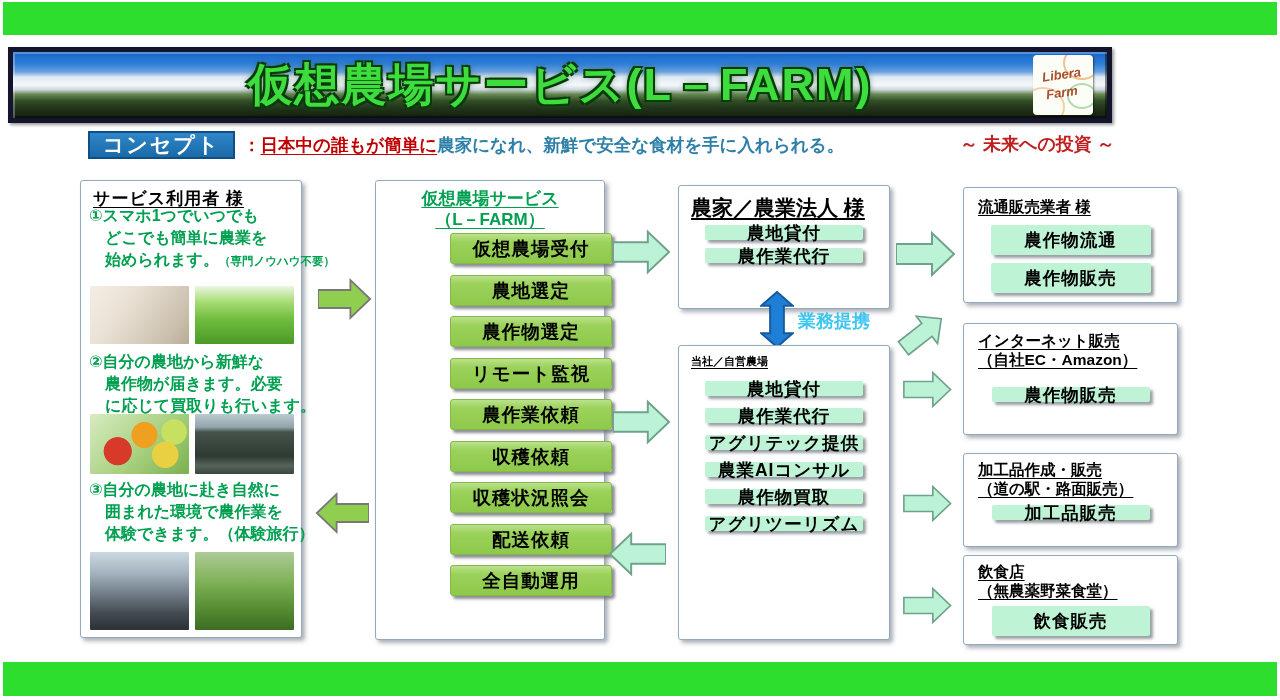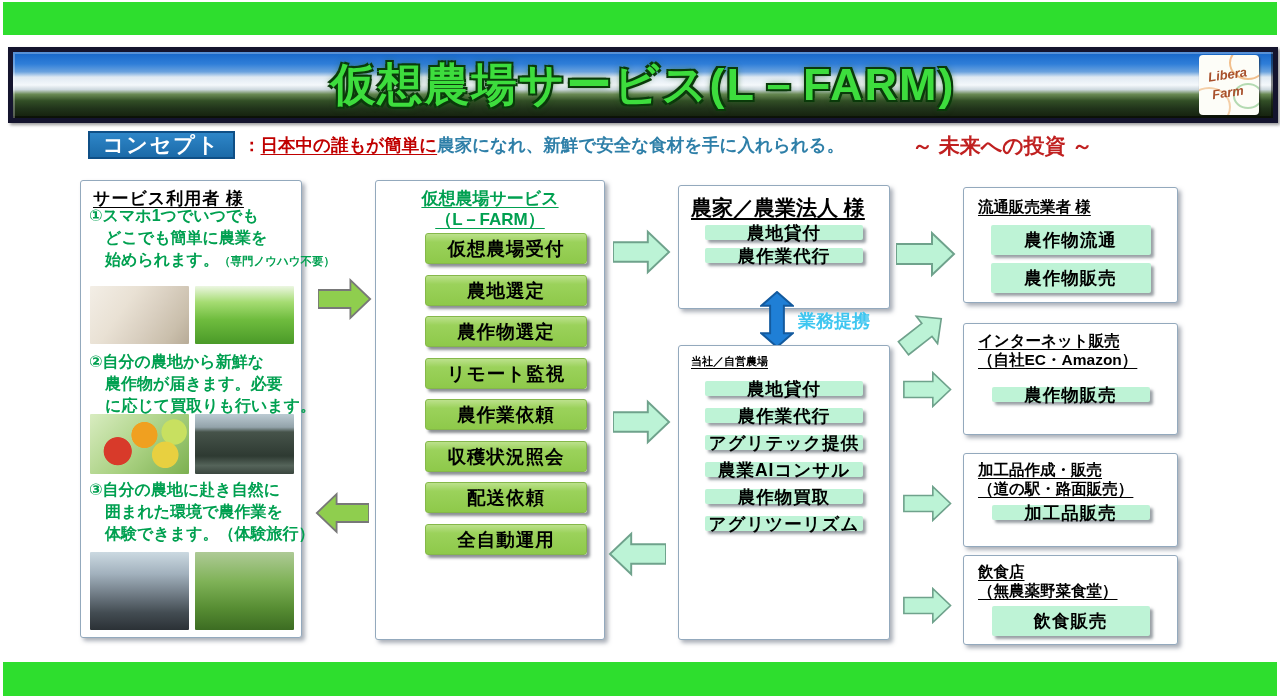--- a/index.html
+++ b/index.html
@@ -4,21 +4,21 @@
 <style>
   html,body{margin:0;padding:0;background:#fff;}
   body{font-family:"Liberation Sans","DejaVu Sans",sans-serif;}
   #page{position:relative;width:1280px;height:700px;background:#fff;overflow:hidden;}
 
   .greenbar{position:absolute;left:3px;width:1274px;background:#2ede2e;}
   .greenbar.top{top:2px;height:33px;}
   .greenbar.bottom{top:662px;height:34px;}
 
   
-  #banner{position:absolute;left:8px;top:47px;width:1270px;height:76px;box-sizing:border-box;
+  #banner{position:absolute;left:8px;top:47px;width:1104px;height:76px;box-sizing:border-box;
     border:5px solid #14142e;
     background:linear-gradient(180deg,#1565c8 0%,#2f7ed8 18%,#6aa2de 30%,#dfe9f2 38%,#f4f8fb 50%,#cdd8de 57%,#6a8a54 64%,#324e26 74%,#20331a 86%,#141f0c 100%);
     box-shadow:inset 2px 2px 0 rgba(255,255,255,.28), inset -2px -2px 0 rgba(0,0,0,.45), 2px 2px 3px rgba(0,0,0,.4);
     display:flex;align-items:center;justify-content:center;}
   #banner-title{font-size:45px;font-weight:bold;letter-spacing:2px;color:#3ddd3d;white-space:nowrap;
     text-shadow:-2px -2px 0 #0a3a0a,2px -2px 0 #0a3a0a,-2px 2px 0 #0a3a0a,2px 2px 0 #0a3a0a,0 0 7px rgba(25,90,25,.9);}
   #logo{position:absolute;right:14px;top:3px;width:60px;height:60px;background:#fdfdf8;border-radius:4px;
     box-shadow:1px 1px 2px rgba(0,0,0,.5);overflow:hidden;}
   #logo .ring{position:absolute;border:2px solid rgba(233,150,70,.6);border-radius:50%;}
   #logo .r1{width:34px;height:30px;right:-8px;top:-9px;}
@@ -29,21 +29,21 @@
   .logo-text.l2{top:30px;left:13px;}
 
   
   #concept-label{position:absolute;left:88px;top:131px;width:147px;height:28px;box-sizing:border-box;
     background:linear-gradient(180deg,#2e86c8,#1b6aa8);border:2px solid #0f4f86;color:#fff;font-size:21px;font-weight:bold;
     display:flex;align-items:center;justify-content:center;letter-spacing:2px;}
   #concept-text{position:absolute;left:243px;top:133px;font-size:17.5px;font-weight:bold;white-space:nowrap;}
   #concept-text .colon{color:#c00000;}
   #concept-text .hl{color:#c00000;text-decoration:underline;text-underline-offset:3px;}
   #concept-text .rest{color:#2e7fa8;}
-  #concept-slogan{position:absolute;left:912px;top:132px;font-size:21px;font-weight:bold;color:#c02020;white-space:nowrap;}
+  #concept-slogan{position:absolute;left:960px;top:132px;font-size:18px;font-weight:bold;color:#c02020;white-space:nowrap;}
 
   
   .panel{position:absolute;background:#fff;border:1.5px solid #93a9bd;border-radius:3px;
     box-shadow:3px 3px 4px rgba(100,110,125,.55);box-sizing:border-box;}
   .ptitle{font-weight:bold;color:#000000;text-decoration:underline;text-underline-offset:3px;white-space:nowrap;}
 
   
   #users-panel{left:80px;top:180px;width:222px;height:458px;}
   #users-panel .ptitle{position:absolute;left:12px;top:6px;font-size:17px;letter-spacing:1px;}
   .utext{position:absolute;left:8px;color:#00a050;font-weight:bold;font-size:16px;line-height:1.37;white-space:nowrap;}
@@ -65,21 +65,21 @@
       radial-gradient(circle at 85% 30%,#c8e060 0 13%,transparent 14%),
       linear-gradient(135deg,#d8ecc0 0%,#a8d080 55%,#7cb050 100%);}
   .ph-truck{background:linear-gradient(180deg,#bccbd3 0%,#93a3aa 22%,#46534a 30%,#2e3a32 70%,#55645a 86%,#3a463e 100%);}
   .ph-train{background:linear-gradient(180deg,#cbd9e1 0%,#a2b1bd 28%,#74808a 52%,#434c52 78%,#2b3136 100%);}
   .ph-farm{background:linear-gradient(180deg,#aeca96 0%,#7fb257 38%,#578d33 72%,#3c6c22 100%);}
 
   
   #service-panel{left:375px;top:180px;width:230px;height:460px;}
   #service-head{position:absolute;left:0;top:7px;width:100%;text-align:center;color:#00a050;font-weight:bold;font-size:17px;line-height:1.25;}
   #service-head .line{text-decoration:underline;text-underline-offset:3px;}
-  #service-buttons{position:absolute;left:16px;top:52px;width:100%;display:flex;flex-direction:column;align-items:center;gap:10.5px;}
+  #service-buttons{position:absolute;left:8px;top:52px;width:100%;display:flex;flex-direction:column;align-items:flex-end;gap:10.5px;}
   .gbtn{width:162px;height:31px;box-sizing:border-box;border-radius:3px;
     background:linear-gradient(180deg,#bce18c 0%,#9bd25b 28%,#8ec94a 100%);
     border:1px solid #85b84a;box-shadow:3px 3px 3px rgba(110,115,120,.8);
     display:flex;align-items:center;justify-content:center;
     color:#000;font-weight:bold;font-size:18.5px;letter-spacing:1px;white-space:nowrap;}
 
   
   #farmer-panel{left:678px;top:185px;width:212px;height:124px;}
   #farmer-panel .ptitle{position:absolute;left:12px;top:8px;font-size:21px;}
   #farmer-buttons{position:absolute;left:0;top:39px;width:100%;display:flex;flex-direction:column;align-items:center;gap:8px;}
@@ -184,20 +184,21 @@
     <div id="service-head">
       <div class="line">仮想農場サービス</div>
       <div class="line">（L－FARM）</div>
     </div>
     <div id="service-buttons">
       <div class="gbtn">仮想農場受付</div>
       <div class="gbtn">農地選定</div>
       <div class="gbtn">農作物選定</div>
       <div class="gbtn">リモート監視</div>
       <div class="gbtn">農作業依頼</div>
+      <div class="gbtn">収穫依頼</div>
       <div class="gbtn">収穫状況照会</div>
       <div class="gbtn">配送依頼</div>
       <div class="gbtn">全自動運用</div>
     </div>
   </div>
 
   <svg class="arrow arrow-mint" style="left:613px;top:229px;" width="58" height="46" viewBox="0 0 60 46">
       <path d="M0,13 L36,13 L36,2 L58,23 L36,44 L36,33 L0,33 Z"></path>
     </svg>
   <svg class="arrow arrow-mint" style="left:613px;top:399px;" width="58" height="46" viewBox="0 0 60 46">

